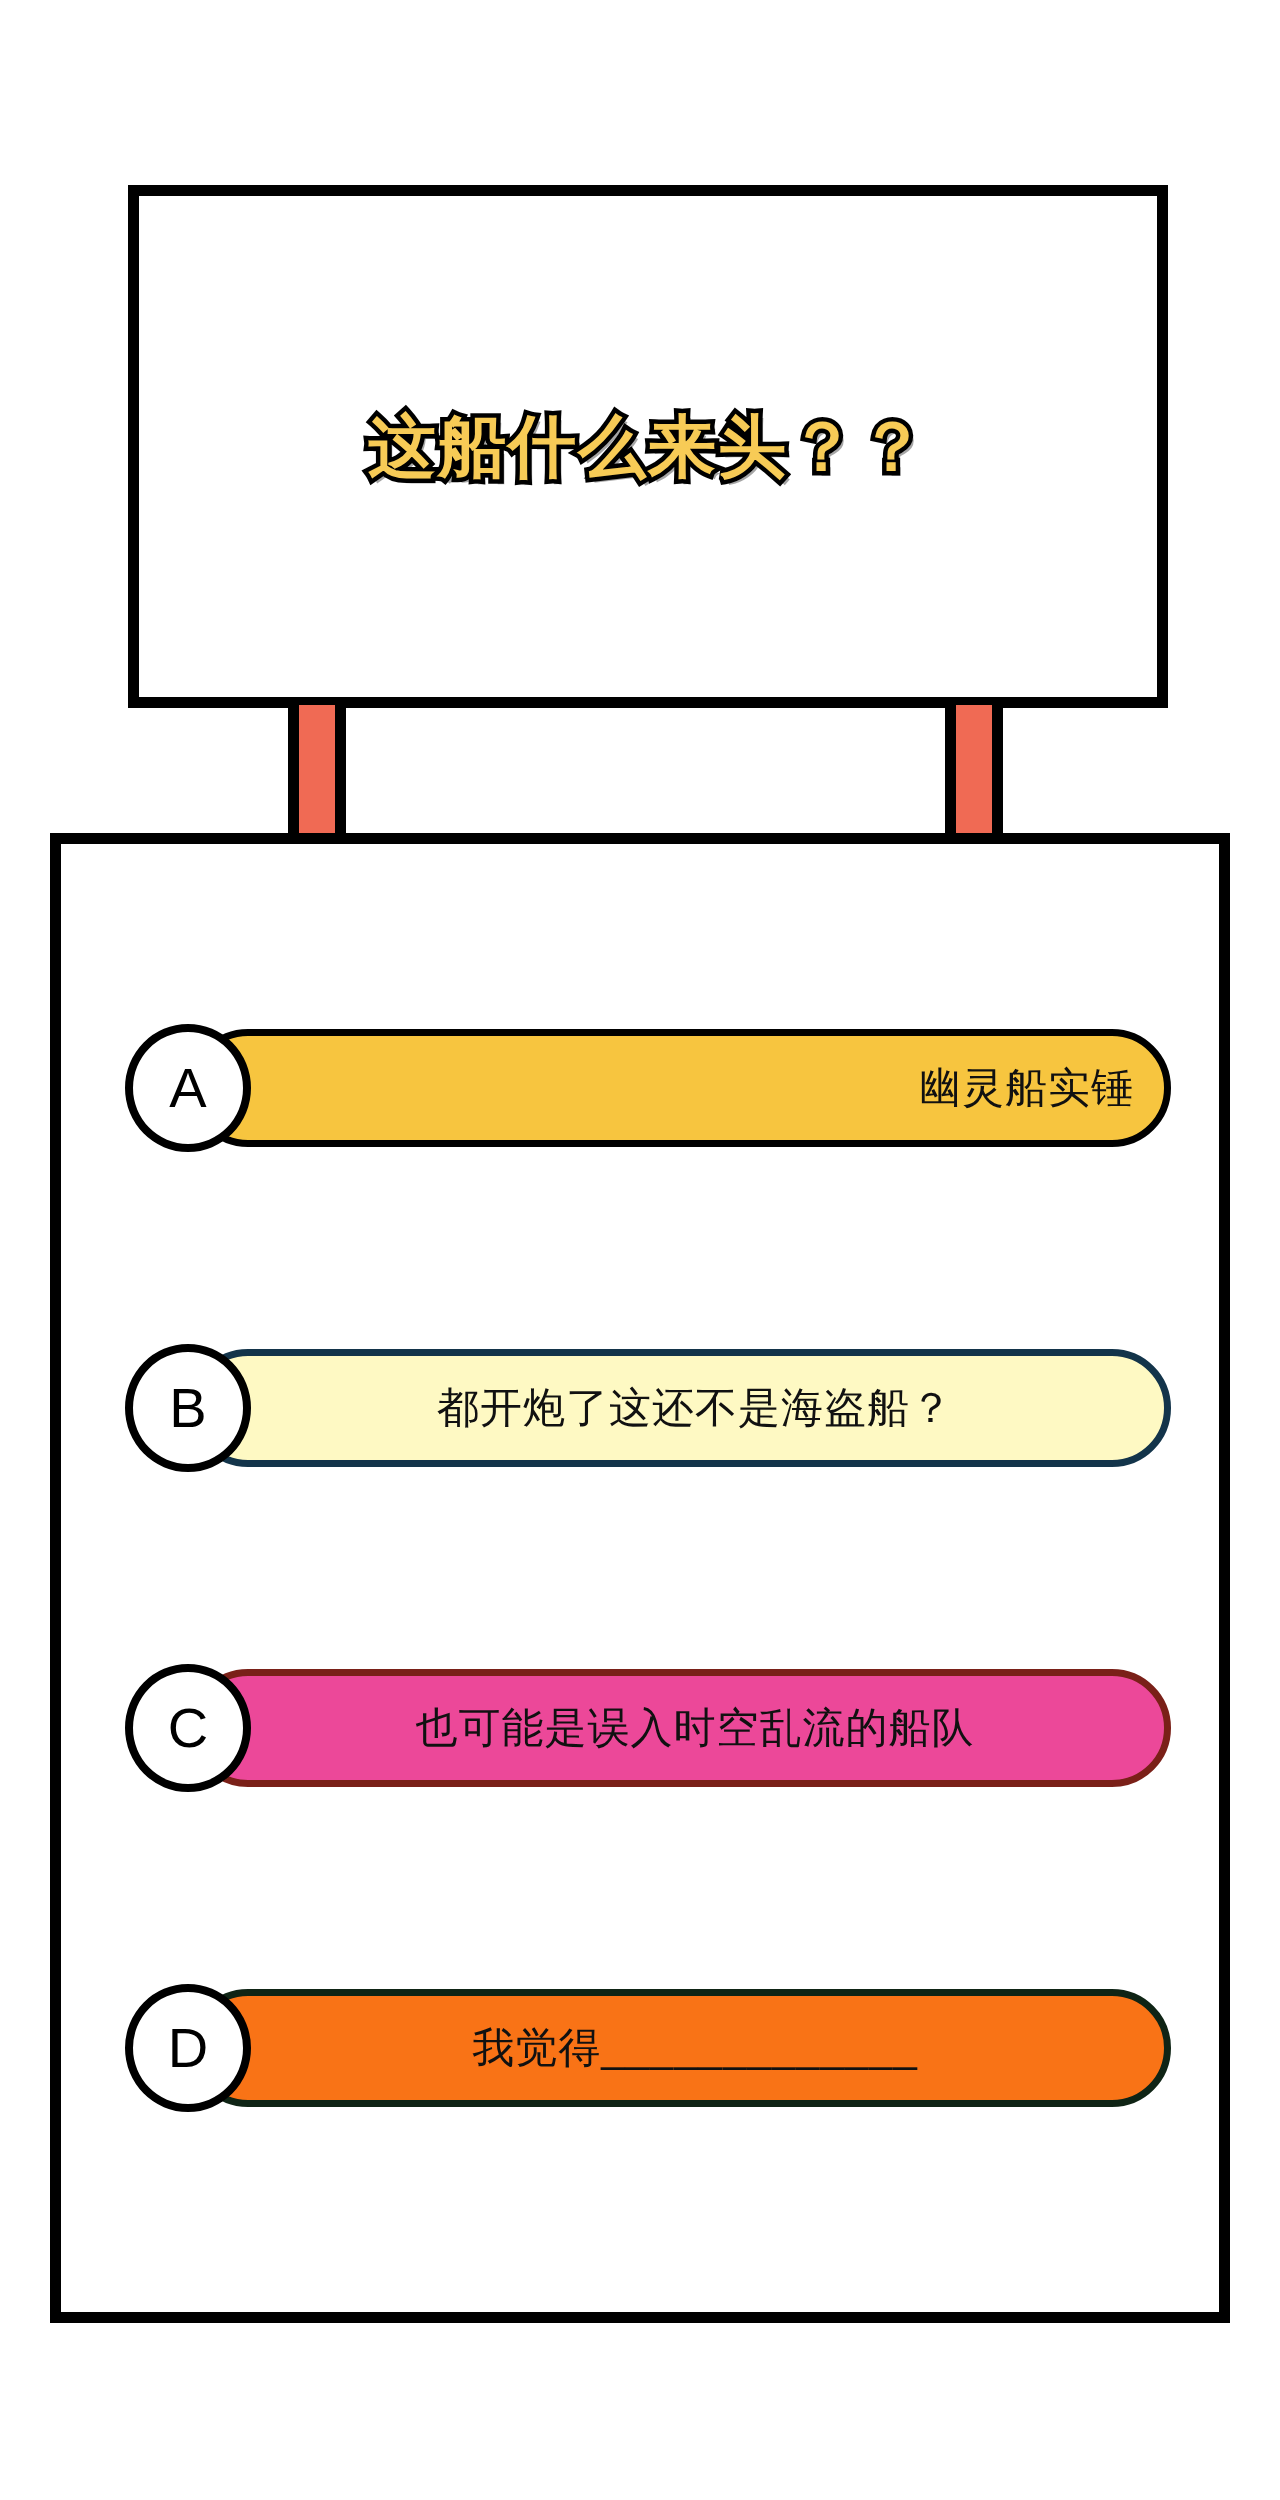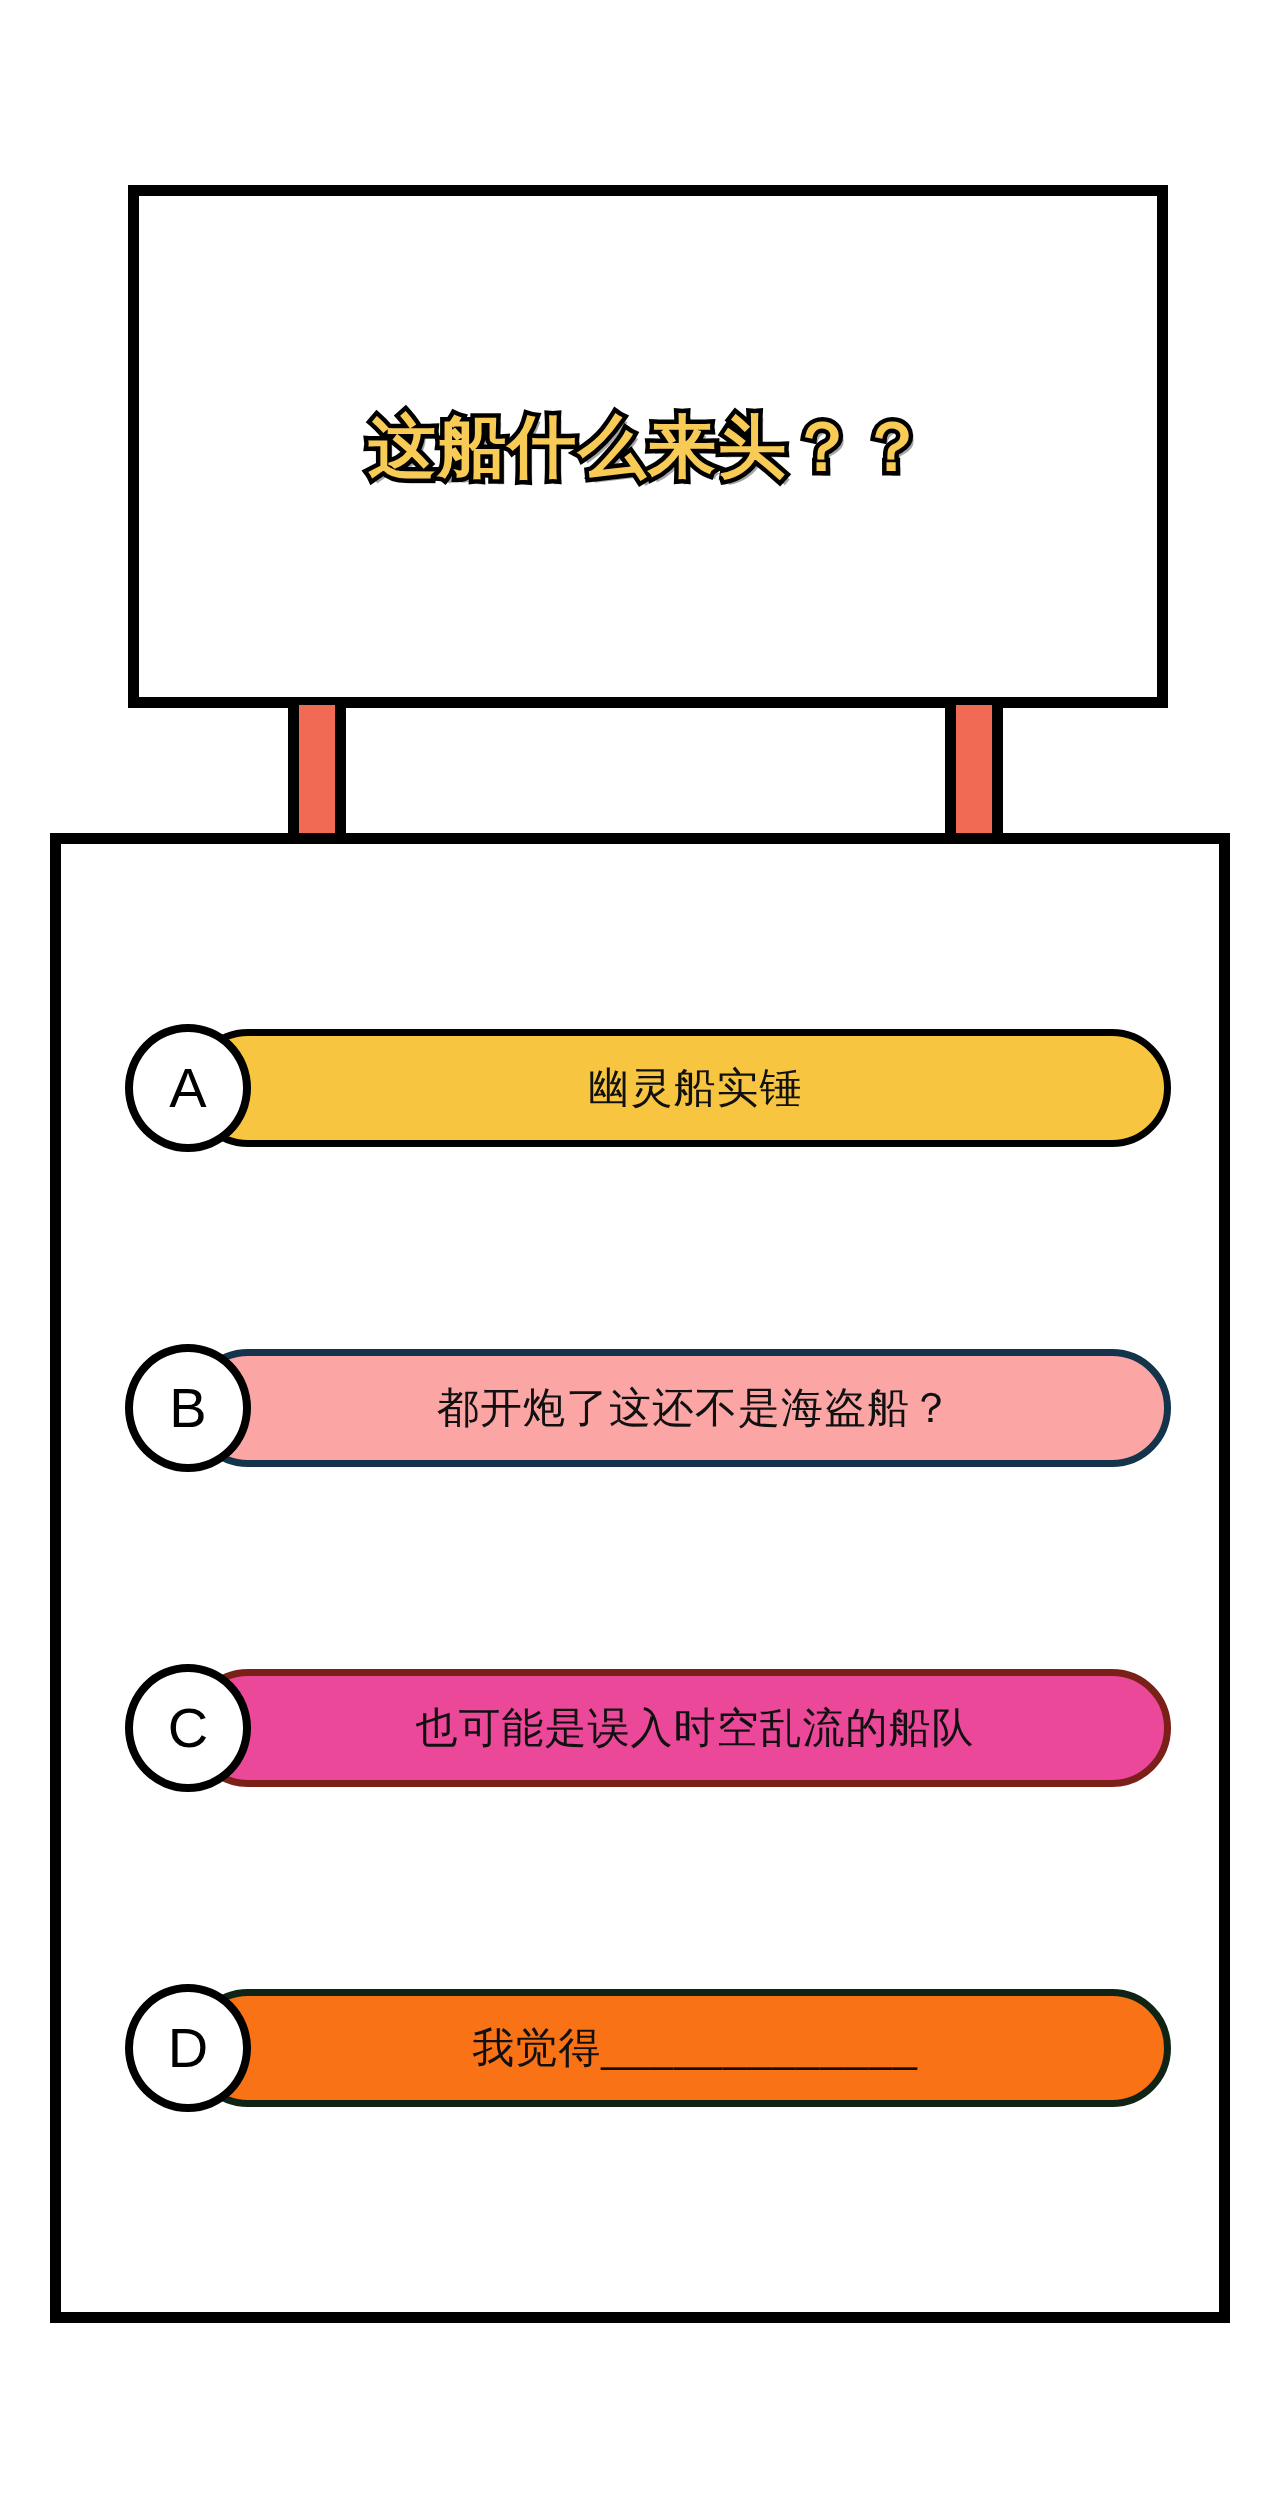--- a/index.html
+++ b/index.html
@@ -158,30 +158,30 @@
     <div class="banner-title" style="color: rgb(247, 203, 86); -webkit-text-stroke-color: rgb(0, 0, 0);">这船什么来头？？</div>
   </div>
 
   <div class="post post-left" style="background: rgb(240, 106, 84); border-left-color: rgb(0, 0, 0); border-right-color: rgb(0, 0, 0);"></div>
   <div class="post post-right" style="background: rgb(240, 106, 84); border-left-color: rgb(0, 0, 0); border-right-color: rgb(0, 0, 0);"></div>
 
   <div class="answer-panel" style="border-color: rgb(0, 0, 0); background: rgb(255, 255, 255);">
     <div class="options-list">
 
       <div class="option-row row-0">
-        <div class="option-pill" style="background: rgb(247, 197, 63); border-color: rgb(0, 0, 0);">
+        <div class="option-pill" style="background: rgb(247, 197, 63); border-color: rgb(0, 0, 0); justify-content: flex-end;">
           <span class="option-text">幽灵船实锤</span>
         </div>
         <div class="option-badge" style="background: rgb(255, 255, 255); border-color: rgb(0, 0, 0);">
           <span class="option-badge-letter">A</span>
         </div>
       </div>
 
       <div class="option-row row-1">
-        <div class="option-pill" style="background: #fca5a5; border-color: rgb(19, 52, 74);">
+        <div class="option-pill" style="background: #fef9c3; border-color: rgb(19, 52, 74);">
           <span class="option-text">都开炮了这还不是海盗船？</span>
         </div>
         <div class="option-badge" style="background: rgb(255, 255, 255); border-color: rgb(0, 0, 0);">
           <span class="option-badge-letter">B</span>
         </div>
       </div>
 
       <div class="option-row row-2">
         <div class="option-pill" style="background: #ec4899; border-color: rgb(122, 32, 24);">
           <span class="option-text">也可能是误入时空乱流的船队</span>

